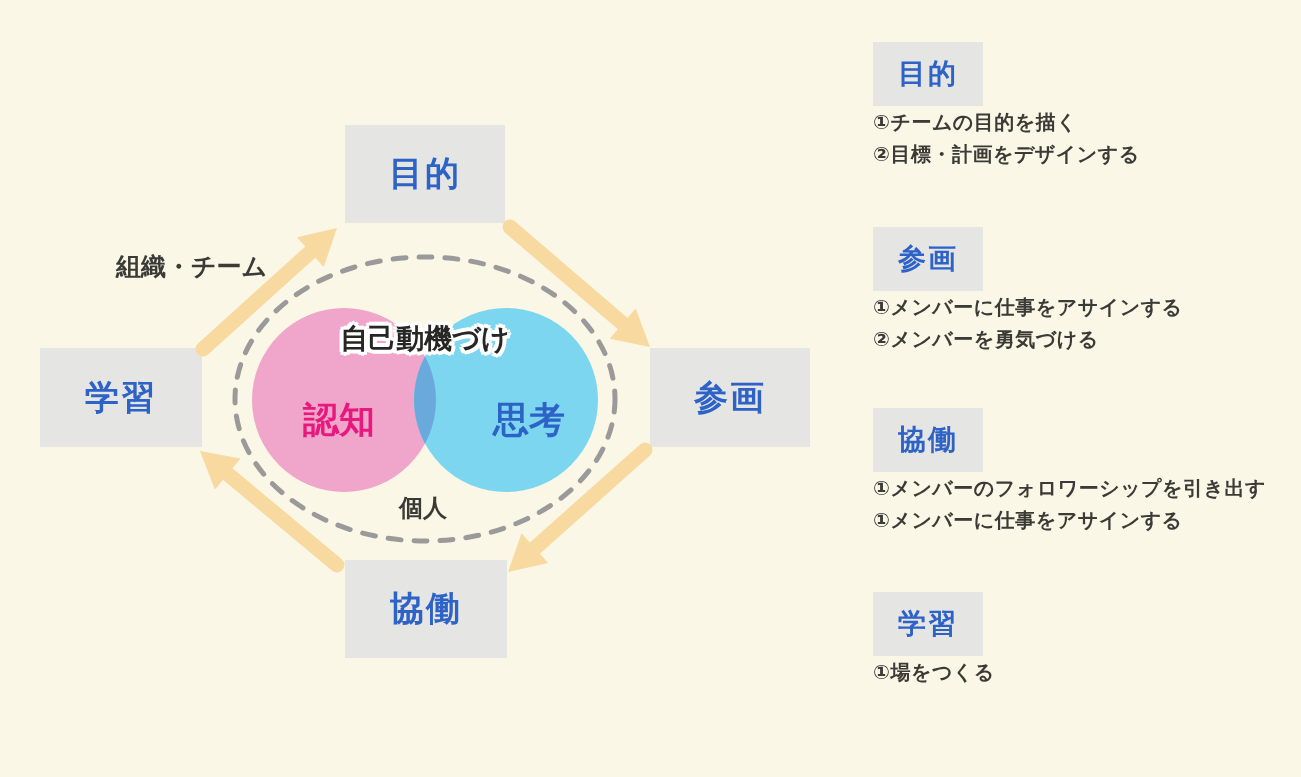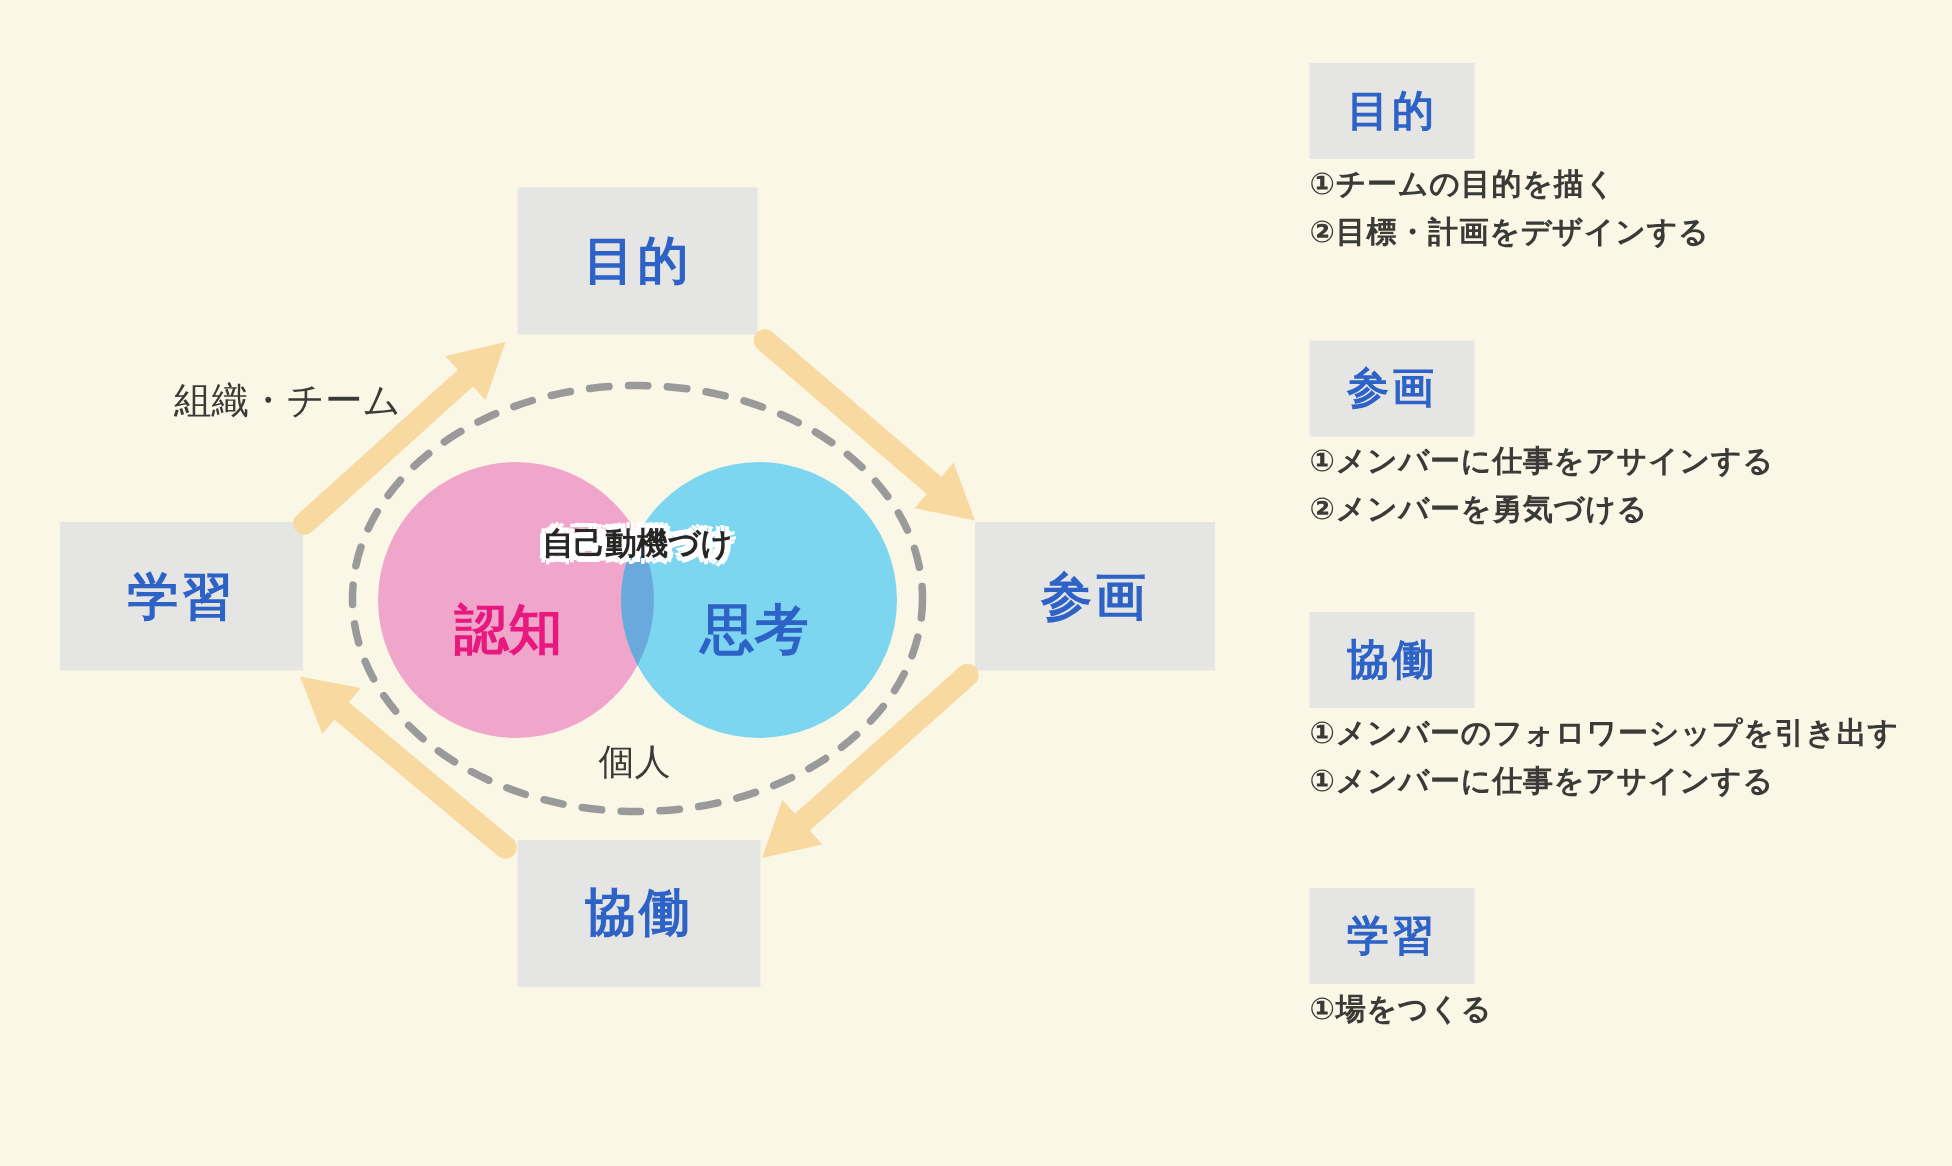--- a/index.html
+++ b/index.html
@@ -38,34 +38,34 @@
     color: var(--blue);
     font-weight: 700;
     font-size: 34px;
     letter-spacing: 2px;
   }
   .node-purpose       { left:345px; top:125px; width:160px; height:98px; }
   .node-learning      { left:40px;  top:348px; width:162px; height:99px; }
   .node-participation { left:650px; top:348px; width:160px; height:99px; }
   .node-collaboration { left:345px; top:560px; width:162px; height:98px; }
 
-  .overlay-label { position:absolute; font-weight:400; color:var(--dark); white-space:nowrap; }
+  .overlay-label { position:absolute; font-weight:700; color:var(--dark); white-space:nowrap; }
   .center-title {
-    left: 305px; top: 348px; width: 240px;
+    left: 305px; top: 320px; width: 240px;
     text-align: center;
-    font-size: 21px;
+    font-size: 28px;
     font-weight: 800;
     color: #262624;
     text-shadow:
       -3px -3px 0 #fff, 3px -3px 0 #fff, -3px 3px 0 #fff, 3px 3px 0 #fff,
       -4px 0 0 #fff, 4px 0 0 #fff, 0 -4px 0 #fff, 0 4px 0 #fff;
   }
   .venn-label { font-size: 36px; font-weight: 800; width: 130px; text-align: center; }
   .cognition-label { left: 274px; top: 396px; color: var(--magenta); }
-  .thinking-label  { left: 438px; top: 396px; color: var(--blue); text-align: center; }
+  .thinking-label  { left: 464px; top: 396px; color: var(--blue); text-align: center; }
   .individual-label { left: 363px; top: 492px; width: 120px; text-align: center; font-size: 24px; }
   .org-team-label   { left: 116px; top: 250px; font-size: 25px; }
 
   .detail-panel { position:absolute; left:873px; top:0; width:420px; height:777px; }
   .detail-section { position:absolute; left:0; }
   .detail-header {
     width: 110px; height: 64px;
     background: var(--box-bg);
     display:flex; align-items:center; justify-content:center;
     color: var(--blue);

